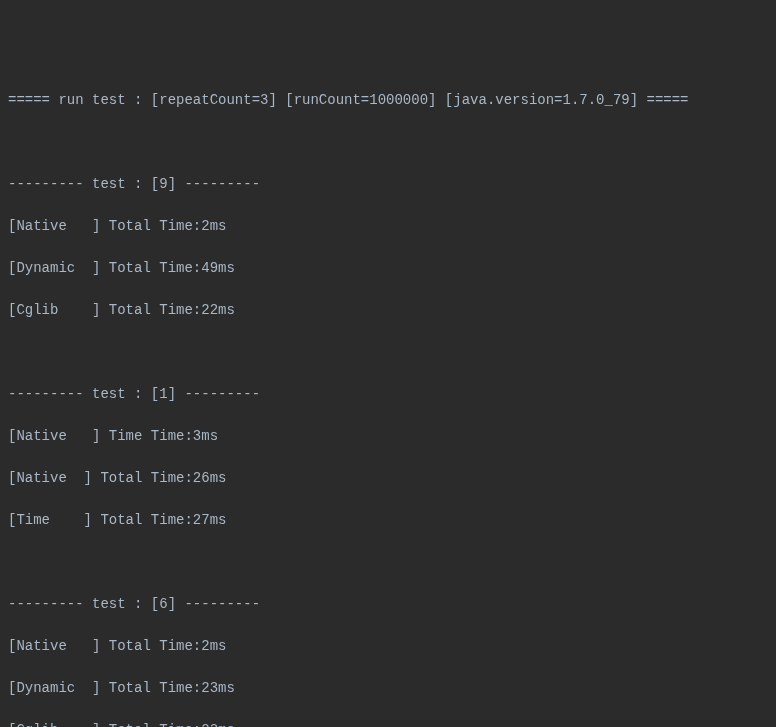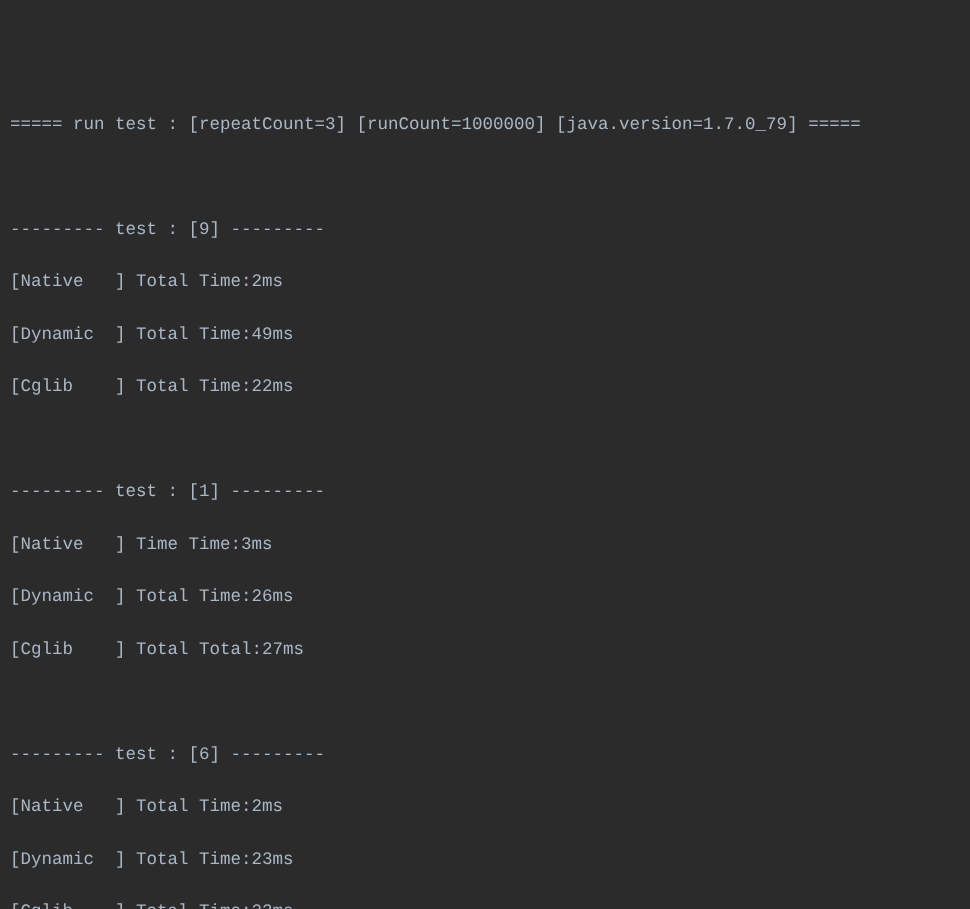--- a/index.html
+++ b/index.html
@@ -29,22 +29,22 @@
 
 <span class="line">===== run test : [repeatCount=3] [runCount=1000000] [java.version=1.7.0_79] =====</span>
 <span class="blank"></span>
 <span class="line">--------- test : [9] ---------</span>
 <span class="line">[Native   ] Total Time:2ms</span>
 <span class="line">[Dynamic  ] Total Time:49ms</span>
 <span class="line">[Cglib    ] Total Time:22ms</span>
 <span class="blank"></span>
 <span class="line">--------- test : [1] ---------</span>
 <span class="line">[Native   ] Time Time:3ms</span>
-<span class="line">[Dynamic  ] Total Time:26ms</span>
-<span class="line">[Cglib    ] Total Total:27ms</span>
+<span class="line">[Native  ] Total Time:26ms</span>
+<span class="line">[Time    ] Total Time:27ms</span>
 <span class="blank"></span>
 <span class="line">--------- test : [6] ---------</span>
 <span class="line">[Native   ] Total Time:2ms</span>
 <span class="line">[Dynamic  ] Total Time:23ms</span>
 <span class="line">[Cglib    ] Total Time:23ms</span>
 
 
 
 
 

